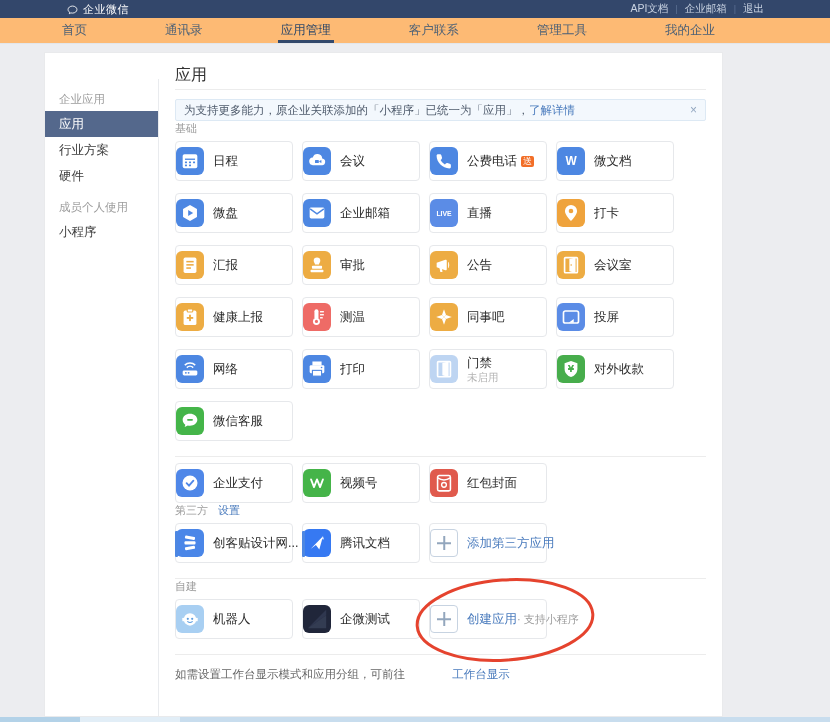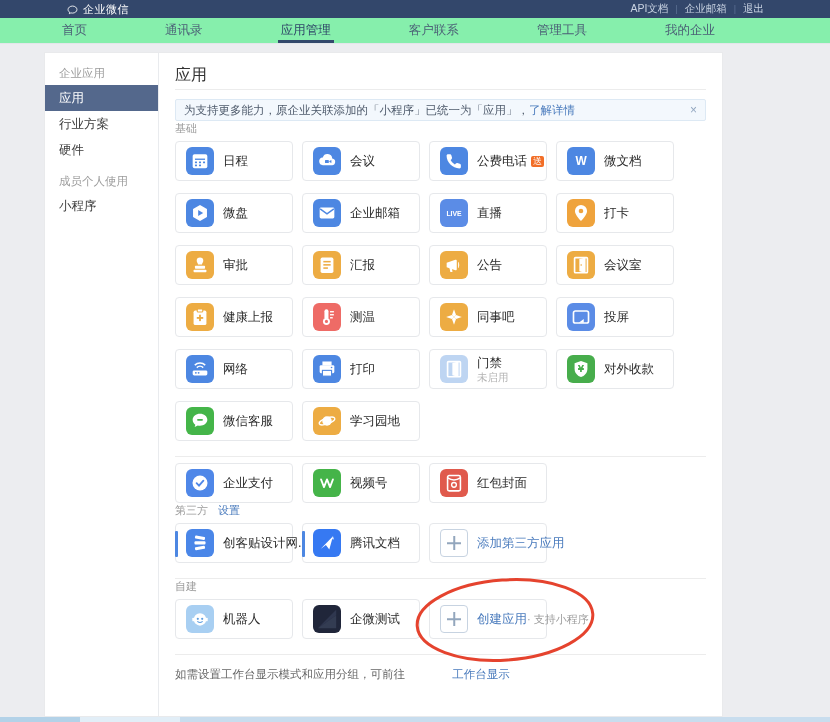--- a/index.html
+++ b/index.html
@@ -11,47 +11,47 @@
   }
   
   .topbar{position:absolute;left:0;top:0;width:830px;height:18px;background:#33476b;
     display:flex;align-items:center;justify-content:space-between;}
   .brand{display:flex;align-items:flex-end;margin-left:66px;color:#fff;font-size:11px;letter-spacing:.5px;}
   .brand svg{width:13px;height:13px;margin-right:4px;}
   .toplinks{display:flex;align-items:center;margin-right:66px;font-size:10.5px;color:#c9d3e2;}
   .toplinks a{color:#c9d3e2;text-decoration:none;cursor:pointer;}
   .toplinks .sep{color:#5d7193;margin:0 7px;font-size:9px;}
   
-  .nav{position:absolute;left:0;top:18px;width:830px;height:26px;background:#86efac;border-bottom:1px solid #e3e6ea;box-sizing:border-box;}
+  .nav{position:absolute;left:0;top:18px;width:830px;height:26px;background:#fdba74;border-bottom:1px solid #e3e6ea;box-sizing:border-box;}
   .nav-inner{display:flex;justify-content:space-between;align-items:stretch;padding:0 115px 0 62px;height:100%;}
   .tab{position:relative;display:flex;align-items:center;font-size:12.5px;color:#4b6076;cursor:pointer;}
   .tab.active{color:#2f4868;}
   .tab.active::after{content:"";position:absolute;left:50%;transform:translateX(-50%);bottom:0;width:56px;height:3px;background:#33496b;}
   
   .shell{position:absolute;left:44px;top:52px;width:679px;height:665px;background:#fff;border:1px solid #e9eaec;box-sizing:border-box;display:flex;}
   
-  .side{width:114px;flex:none;border-right:1px solid #e9ebee;box-sizing:border-box;padding-top:8px;}
+  .side{width:114px;flex:none;border-right:1px solid #e9ebee;box-sizing:border-box;padding-top:8px;margin-top:26px;}
   .side-h{height:24px;line-height:24px;padding-left:14px;font-size:11.5px;color:#9b9b9b;}
   .side-i{height:26px;line-height:26px;padding-left:14px;font-size:12.5px;color:#3b3b3b;cursor:pointer;}
   .side-i.active{background:#54688c;color:#fff;}
   .side-gap{height:6px;}
   
   .main{flex:1;padding:0 16px;box-sizing:border-box;position:relative;}
   .pg-title{margin-top:12px;font-size:16px;color:#333;line-height:20px;}
   .hr{height:1px;background:#ececec;}
   .hr.t{margin-top:4px;}
   .notice{margin-top:9px;height:22px;background:#f3f8fd;border:1px solid #dde9f4;border-radius:2px;
     display:flex;align-items:center;box-sizing:border-box;padding:0 8px;font-size:11.5px;color:#4e5a6b;}
   .notice a{color:#4a7bbd;text-decoration:none;cursor:pointer;}
   .notice .x{margin-left:auto;color:#93a7c0;font-size:12px;cursor:pointer;line-height:1;}
   .g-label{margin-top:0;font-size:11px;color:#9b9b9b;height:14px;line-height:14px;display:flex;align-items:center;}
   .g-label a{color:#4a7bbd;font-size:11px;margin-left:10px;text-decoration:none;cursor:pointer;}
   .grid{display:grid;grid-template-columns:repeat(4,118px);column-gap:9px;row-gap:12px;margin-top:6px;}
   .app-card{height:40px;border:1px solid #e6e8eb;border-radius:4px;background:#fff;display:flex;align-items:center;
-    box-sizing:border-box;padding-left:10px;cursor:pointer;position:relative;}
+    box-sizing:border-box;padding-left:0;cursor:pointer;position:relative;}
   .app-card .tpbar{position:absolute;left:-1px;top:7px;width:3px;height:26px;background:#4d87e2;border-radius:1px;}
   .app-icon{width:28px;height:28px;border-radius:6px;flex:none;display:flex;align-items:center;justify-content:center;}
   .app-icon svg{width:22px;height:22px;display:block;}
   .app-meta{margin-left:9px;min-width:0;}
   .app-name{font-size:12.5px;color:#2b2b2b;white-space:nowrap;display:flex;align-items:center;line-height:14px;}
   .app-sub{font-size:10.5px;color:#b3b3b3;line-height:12px;margin-top:1px;}
   .badge{display:inline-block;margin-left:4px;background:#f26e27;color:#fff;font-size:9px;line-height:11px;
     padding:0 2px;border-radius:2px;}
   .plusbox{width:26px;height:26px;border:1px solid #c7d3e1;border-radius:4px;flex:none;position:relative;}
   .plusbox::before,.plusbox::after{content:"";position:absolute;background:#93a6bd;}
@@ -226,43 +226,43 @@
               </div>
               <div class="app-meta">
                 <div class="app-name">
                   <span>打卡</span>
                 </div>
               </div>
             </div>
             <div class="app-card">
               <div class="app-icon" style="background: rgb(237, 172, 67);">
                 <svg viewBox="0 0 24 24">
-                  <path d="M12 3.8a3.6 3.6 0 0 1 3.6 3.6c0 1.9-1.4 2.5-1.4 4.1H9.8c0-1.6-1.4-2.2-1.4-4.1A3.6 3.6 0 0 1 12 3.8z" fill="#fff"></path>
-                  <rect x="6.5" y="12.8" width="11" height="3.2" rx=".8" fill="#fff"></rect>
-                  <rect x="5" y="17.2" width="14" height="2.6" rx=".8" fill="#fff"></rect>
-                </svg>
-              </div>
-              <div class="app-meta">
-                <div class="app-name">
-                  <span>审批</span>
-                </div>
-              </div>
-            </div>
-            <div class="app-card">
-              <div class="app-icon" style="background: rgb(237, 172, 67);">
-                <svg viewBox="0 0 24 24">
                   <rect x="5" y="3.8" width="14" height="16.8" rx="1.8" fill="#fff"></rect>
                   <rect x="8" y="7.5" width="8" height="1.7" fill="#edac43"></rect>
                   <rect x="8" y="11" width="8" height="1.7" fill="#edac43"></rect>
                   <rect x="8" y="14.5" width="5" height="1.7" fill="#edac43"></rect>
                 </svg>
               </div>
               <div class="app-meta">
                 <div class="app-name">
                   <span>汇报</span>
+                </div>
+              </div>
+            </div>
+            <div class="app-card">
+              <div class="app-icon" style="background: rgb(237, 172, 67);">
+                <svg viewBox="0 0 24 24">
+                  <path d="M12 3.8a3.6 3.6 0 0 1 3.6 3.6c0 1.9-1.4 2.5-1.4 4.1H9.8c0-1.6-1.4-2.2-1.4-4.1A3.6 3.6 0 0 1 12 3.8z" fill="#fff"></path>
+                  <rect x="6.5" y="12.8" width="11" height="3.2" rx=".8" fill="#fff"></rect>
+                  <rect x="5" y="17.2" width="14" height="2.6" rx=".8" fill="#fff"></rect>
+                </svg>
+              </div>
+              <div class="app-meta">
+                <div class="app-name">
+                  <span>审批</span>
                 </div>
               </div>
             </div>
             <div class="app-card">
               <div class="app-icon" style="background: rgb(237, 172, 67);">
                 <svg viewBox="0 0 24 24">
                   <path d="M4 9.5v5l9.5 3.2c.8.3 1.5-.2 1.5-1V7.3c0-.8-.7-1.3-1.5-1z" fill="#fff"></path>
                   <path d="M16.5 8.5c1.6.7 1.6 6.3 0 7z" fill="#fff"></path>
                   <path d="M7 14.8l1 4.7h2.4l-.9-4.7z" fill="#fff"></path>
                 </svg>
@@ -408,33 +408,20 @@
             <div class="app-card">
               <div class="app-icon" style="background: rgb(68, 181, 73);">
                 <svg viewBox="0 0 24 24">
                   <path d="M12 4.2c4.4 0 8 2.9 8 6.5 0 3.6-3.6 6.5-8 6.5-.8 0-1.6-.1-2.4-.3L6.2 18.6l.7-2.6C5.1 14.8 4 13 4 10.7c0-3.6 3.6-6.5 8-6.5z" fill="#fff"></path>
                   <rect x="8.8" y="9.8" width="6.4" height="1.9" rx=".95" fill="#44b549"></rect>
                 </svg>
               </div>
               <div class="app-meta">
                 <div class="app-name">
                   <span>微信客服</span>
-                </div>
-              </div>
-            </div>
-            <div class="app-card">
-              <div class="app-icon" style="background: rgb(237, 172, 67);">
-                <svg viewBox="0 0 24 24">
-                  <circle cx="12" cy="12" r="5.2" fill="#fff"></circle>
-                  <ellipse cx="12" cy="12" rx="9" ry="3.2" fill="none" stroke="#fff" stroke-width="1.4" transform="rotate(-20 12 12)"></ellipse>
-                </svg>
-              </div>
-              <div class="app-meta">
-                <div class="app-name">
-                  <span>学习园地</span>
                 </div>
               </div>
             </div>
           </div>
         </div>
         <div class="hr" style="margin-top: 15px;"></div>
         <div>
           <div class="grid">
             <div class="app-card">
               <div class="app-icon" style="background: rgb(79, 135, 232);">

